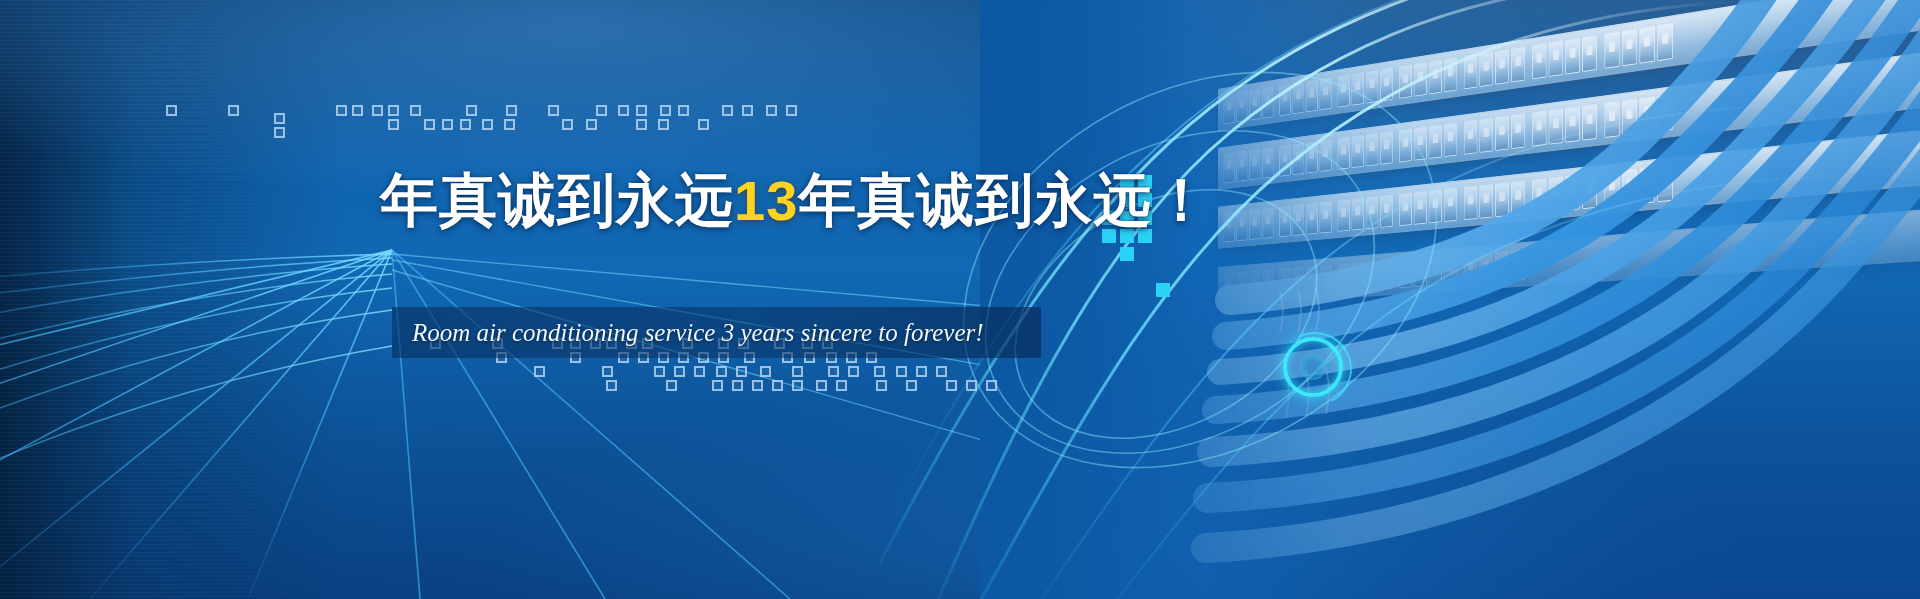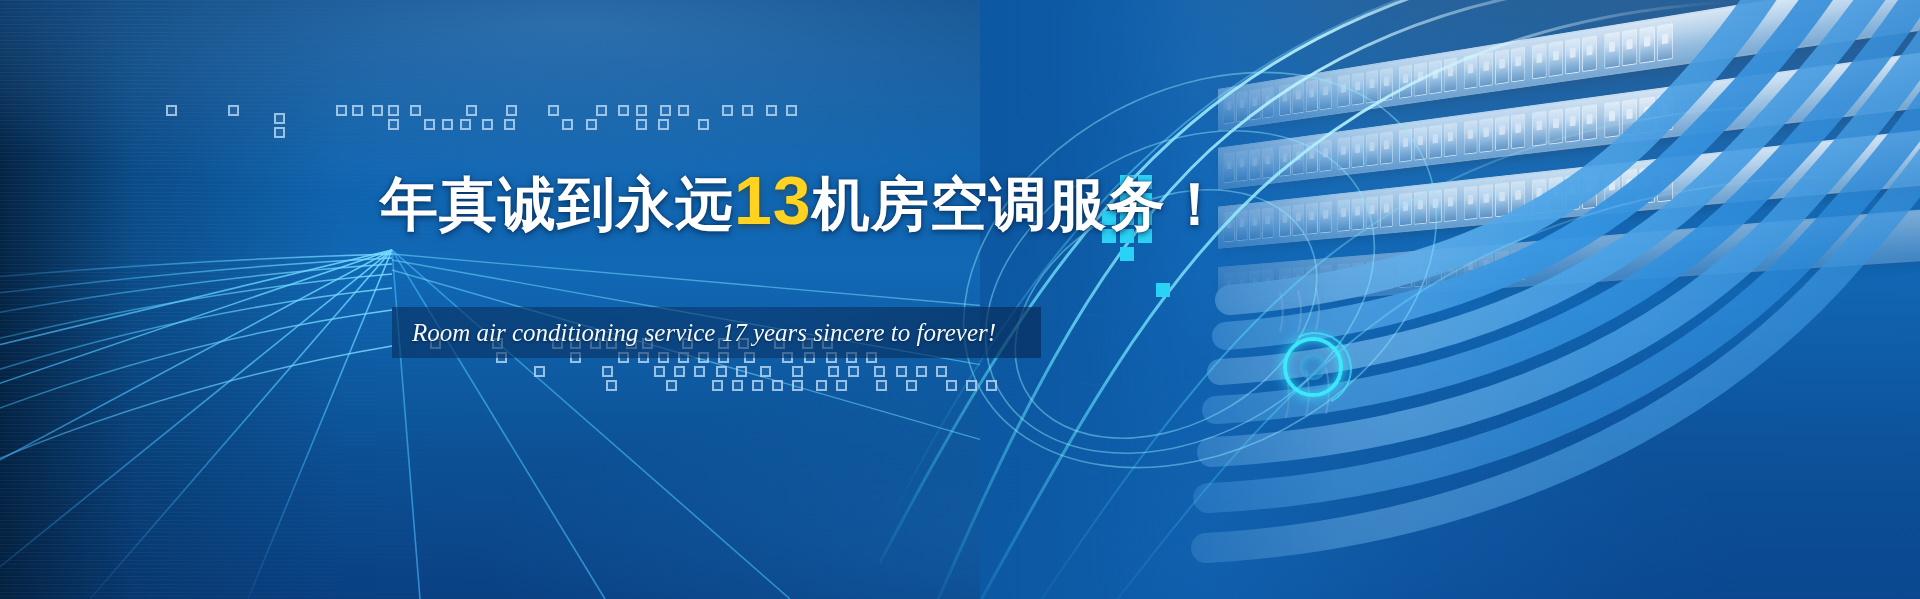--- a/index.html
+++ b/index.html
@@ -126,21 +126,21 @@
   
   .headline{
     position:absolute;left:380px;top:168px;
     font-size:58px;line-height:64px;font-weight:700;color:#ffffff;
     letter-spacing:1px;white-space:nowrap;
     text-shadow:0 2px 6px rgba(3,35,75,.75), 0 0 2px rgba(10,55,105,.9);
   }
   .headline .num{
     color:#FFD320;
     font-family:"Liberation Sans", sans-serif;
-    font-weight:700;font-size:68px;
+    font-weight:700;font-size:56px;
     text-shadow:0 2px 6px rgba(70,45,0,.55);
   }
   .sub-panel{
     position:absolute;left:392px;top:307px;width:649px;height:51px;
     background:linear-gradient(90deg, rgba(8,48,96,.62) 0%, rgba(9,52,104,.58) 55%, rgba(7,42,86,.66) 100%);
   }
   .subtitle{
     position:absolute;left:412px;top:307px;width:620px;height:51px;
     display:flex;align-items:center;
     font-family:"Liberation Serif", serif;
@@ -555,19 +555,19 @@
       <i style="left: 386px; top: 42px;"></i>
       <i style="left: 406px; top: 42px;"></i>
       <i style="left: 446px; top: 42px;"></i>
       <i style="left: 476px; top: 42px;"></i>
       <i style="left: 516px; top: 42px;"></i>
       <i style="left: 536px; top: 42px;"></i>
       <i style="left: 556px; top: 42px;"></i>
     </div>
 
   <div class="headline">
-    <span>年真诚到永远</span><span class="num">13</span><span>机房空调服务！</span>
+    <span>年真诚到永远</span><span class="num">13</span><span>年真诚到永远！</span>
   </div>
 
   <div class="sub-panel"></div>
-  <div class="subtitle">Room air conditioning service 17 years sincere to forever!</div>
+  <div class="subtitle">Room air conditioning service 3 years sincere to forever!</div>
 
 </div>
 
 </body></html>

